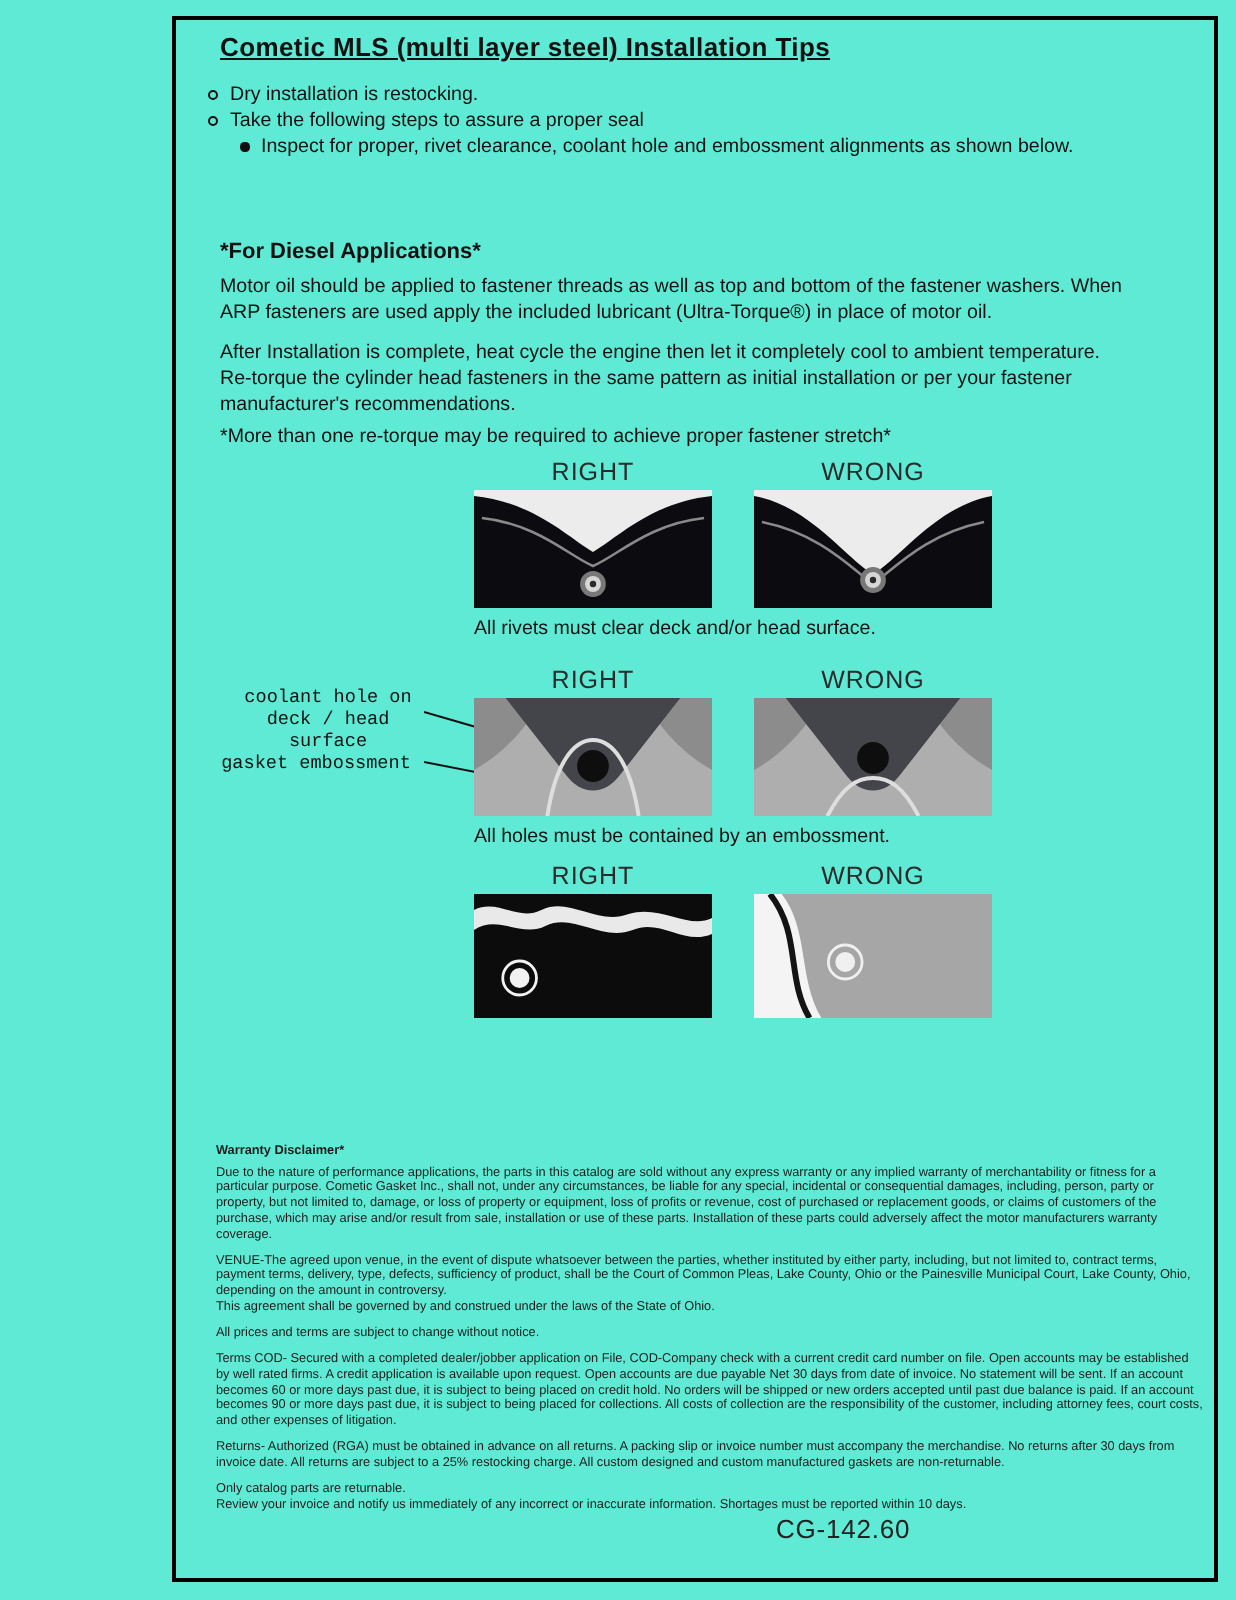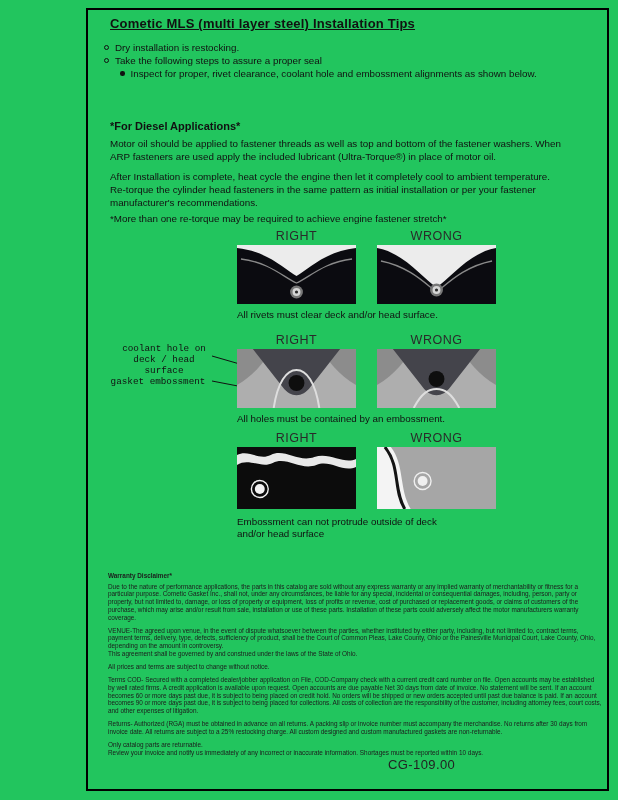--- a/index.html
+++ b/index.html
@@ -1,18 +1,18 @@
 <!DOCTYPE html>
 <html><head>
 <meta charset="utf-8">
 <style>
   * { margin:0; padding:0; box-sizing:border-box; }
   html,body { background:#ffffff; }
   body { font-family:"Liberation Sans", sans-serif; color:#111; }
-  .page { position:relative; width:618px; height:800px; background:#22c55e; overflow:hidden; }
+  .page { position:relative; width:618px; height:800px; background:#5eead4; overflow:hidden; }
   .frame { position:absolute; left:86px; top:8px; width:523px; height:783px; border:2px solid #000; }
   .abs { position:absolute; }
 
   .title { font-size:13px; font-weight:bold; text-decoration:underline; letter-spacing:0.2px; }
 
   .bullets { width:482px; }
   .b-row { display:flex; gap:6px; line-height:13px; font-size:9.8px; }
   .b-row.sub { margin-left:16px; }
   .marker-circle { flex:0 0 auto; width:5px; height:5px; border:1px solid #111; border-radius:50%; margin-top:3.5px; }
   .marker-dot { flex:0 0 auto; width:4.5px; height:4.5px; background:#111; border-radius:50%; margin-top:4px; }
@@ -53,21 +53,21 @@
     </div>
     <div class="b-row sub">
       <span class="marker-dot"></span>
       <span>Inspect for proper, rivet clearance, coolant hole and embossment alignments as shown below.</span>
     </div>
   </div>
 
   <div class="abs h2" style="left:110px; top:120px;">*For Diesel Applications*</div>
   <div class="abs para" style="left:110px; top:170px;">After Installation is complete, heat cycle the engine then let it completely cool to ambient temperature. Re-torque the cylinder head fasteners in the same pattern as initial installation or per your fastener manufacturer's recommendations.</div>
   <div class="abs para" style="left:110px; top:137px;">Motor oil should be applied to fastener threads as well as top and bottom of the fastener washers. When ARP fasteners are used apply the included lubricant (Ultra-Torque®) in place of motor oil.</div>
-  <div class="abs para" style="left:110px; top:212px; width:470px;">*More than one re-torque may be required to achieve engine fastener stretch*</div>
+  <div class="abs para" style="left:110px; top:212px; width:470px;">*More than one re-torque may be required to achieve proper fastener stretch*</div>
 
   <div class="abs fig-label" style="left:237px; top:229px;">RIGHT</div>
   <div class="abs fig-label" style="left:377px; top:229px;">WRONG</div>
   <div class="abs panel" style="left:237px; top:245px;">
     <svg viewBox="0 0 120 59" preserveAspectRatio="none">
       <rect width="120" height="59" fill="#0b0b10"></rect>
       <path d="M0,0 L120,0 L120,3 C90,6 72,24 60,31 C48,24 30,6 0,3 Z" fill="#ececec"></path>
       <path d="M4,14 C32,17 48,33 60,38 C72,33 88,17 116,14" fill="none" stroke="#8a8a8a" stroke-width="1.3"></path>
       <circle cx="60" cy="47" r="6.5" fill="#787878"></circle>
       <circle cx="60" cy="47" r="4" fill="#d6d6d6"></circle>
@@ -133,31 +133,27 @@
   </div>
   <div class="abs panel tall" style="left:377px; top:447px;">
     <svg viewBox="0 0 120 62" preserveAspectRatio="none">
       <rect width="120" height="62" fill="#f4f4f4"></rect>
       <path d="M14,0 L120,0 L120,62 L34,62 C22,42 28,18 14,0 Z" fill="#a6a6a6"></path>
       <path d="M8,0 C24,20 16,42 28,62" fill="none" stroke="#141414" stroke-width="3"></path>
       <circle cx="46" cy="34" r="8.5" fill="none" stroke="#f0f0f0" stroke-width="1.4"></circle>
       <circle cx="46" cy="34" r="5" fill="#f0f0f0"></circle>
     </svg>
   </div>
-  <div class="abs caption" style="left:237px; top:516px;">
-    <div>Embossment can not protrude outside of deck</div>
-    <div>and/or head surface</div>
-  </div>
 
   <div class="abs legal" style="left:108px; top:572px;">
     <div class="legal-h">Warranty Disclaimer*</div>
     <p>Due to the nature of performance applications, the parts in this catalog are sold without any express warranty or any implied warranty of merchantability or fitness for a particular purpose.  Cometic Gasket Inc., shall not, under any circumstances, be liable for any special, incidental or consequential damages, including, person, party or property, but not limited to, damage, or loss of property or equipment, loss of profits or revenue, cost of purchased or replacement goods, or claims of customers of the purchase, which may arise and/or result from sale, installation or use of these parts.  Installation of these parts could adversely affect the motor manufacturers warranty coverage.</p>
     <p>VENUE-The agreed upon venue, in the event of dispute whatsoever between the parties, whether instituted by either party, including, but not limited to, contract terms, payment terms, delivery, type, defects, sufficiency of product, shall be the Court of Common Pleas, Lake County, Ohio or the Painesville Municipal Court, Lake County, Ohio, depending on the amount in controversy.
 This agreement shall be governed by and construed under the laws of the State of Ohio.</p>
     <p>All prices and terms are subject to change without notice.</p>
     <p>Terms COD- Secured with a completed dealer/jobber application on File, COD-Company check with a current credit card number on file.  Open accounts may be established by well rated firms.  A credit application is available upon request.  Open accounts are due payable Net 30 days from date of invoice.  No statement will be sent.  If an account becomes 60 or more days past due, it is subject to being placed on credit hold.  No orders will be shipped or new orders accepted until past due balance is paid.  If an account becomes 90 or more days past due, it is subject to being placed for collections.  All costs of collection are the responsibility of the customer, including attorney fees, court costs, and other expenses of litigation.</p>
     <p>Returns- Authorized (RGA) must be obtained in advance on all returns.  A packing slip or invoice number must accompany the merchandise.  No returns after 30 days from invoice date.  All returns are subject to a 25% restocking charge.  All custom designed and custom manufactured gaskets are non-returnable.</p>
     <p>Only catalog parts are returnable.
 Review your invoice and notify us immediately of any incorrect or inaccurate information.  Shortages must be reported within 10 days.</p>
   </div>
 
-  <div class="abs footer" style="left:388px; top:757px;">CG-109.00</div>
+  <div class="abs footer" style="left:388px; top:757px;">CG-142.60</div>
 </div>
 
 </body></html>

